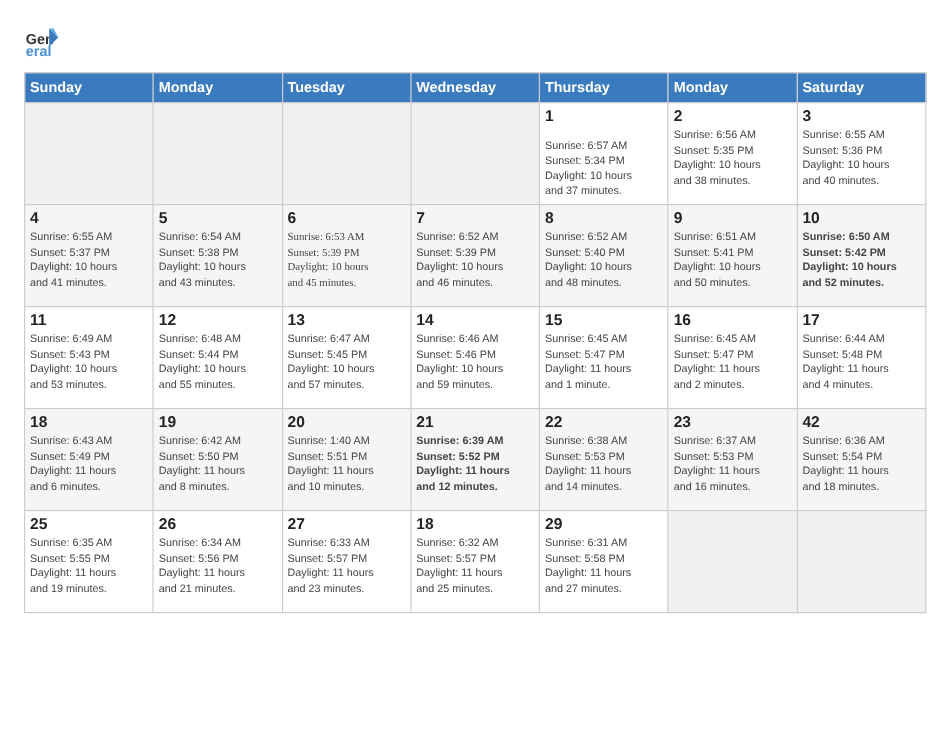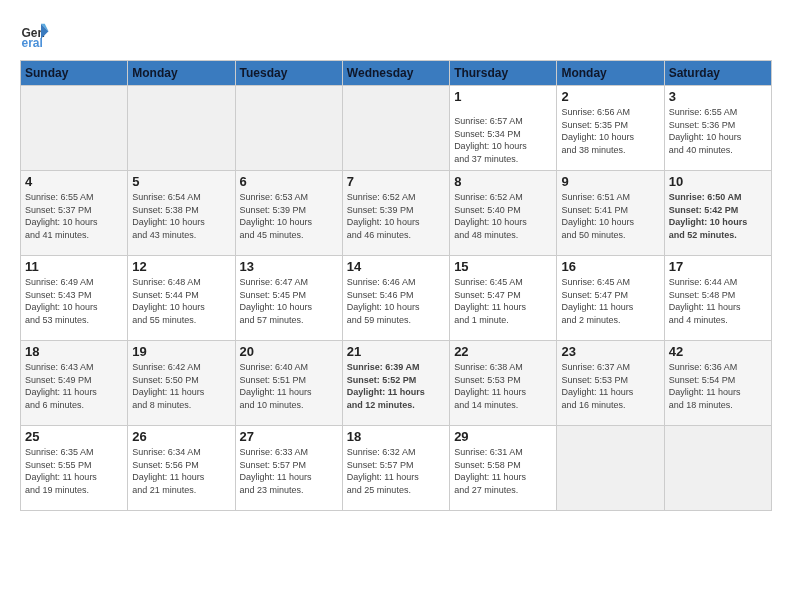--- a/index.html
+++ b/index.html
@@ -42,21 +42,21 @@
       font-size: 14px;
       color: #555;
     }
     table {
       width: 100%;
       border-collapse: collapse;
       table-layout: fixed;
     }
     th {
       background-color: #3a7bbf;
-      color: #0f172a;
+      color: #ffffff;
       font-size: 12px;
       font-weight: bold;
       padding: 5px 4px;
       text-align: left;
       border: 1px solid #ccc;
     }
     td {
       border: 1px solid #ccc;
       vertical-align: top;
       padding: 3px 4px;
@@ -155,21 +155,21 @@
         </td>
         <td>
           <div class="day-num">5</div>
           <div class="day-info" style="white-space: pre-line;">Sunrise: 6:54 AM
 Sunset: 5:38 PM
 Daylight: 10 hours
 and 43 minutes.</div>
         </td>
         <td>
           <div class="day-num">6</div>
-          <div class="day-info" style="white-space: pre-line;">Sunrise: 6:53 AM
+          <div class="day-info" style="white-space: pre-line; font-family: Liberation Serif, serif;">Sunrise: 6:53 AM
 Sunset: 5:39 PM
 Daylight: 10 hours
 and 45 minutes.</div>
         </td>
         <td>
           <div class="day-num">7</div>
           <div class="day-info" style="white-space: pre-line;">Sunrise: 6:52 AM
 Sunset: 5:39 PM
 Daylight: 10 hours
 and 46 minutes.</div>
@@ -257,21 +257,21 @@
         </td>
         <td>
           <div class="day-num">19</div>
           <div class="day-info" style="white-space: pre-line;">Sunrise: 6:42 AM
 Sunset: 5:50 PM
 Daylight: 11 hours
 and 8 minutes.</div>
         </td>
         <td>
           <div class="day-num">20</div>
-          <div class="day-info" style="white-space: pre-line;">Sunrise: 6:40 AM
+          <div class="day-info" style="white-space: pre-line;">Sunrise: 1:40 AM
 Sunset: 5:51 PM
 Daylight: 11 hours
 and 10 minutes.</div>
         </td>
         <td>
           <div class="day-num">21</div>
           <div class="day-info" style="white-space: pre-line; font-weight: bold;">Sunrise: 6:39 AM
 Sunset: 5:52 PM
 Daylight: 11 hours
 and 12 minutes.</div>

